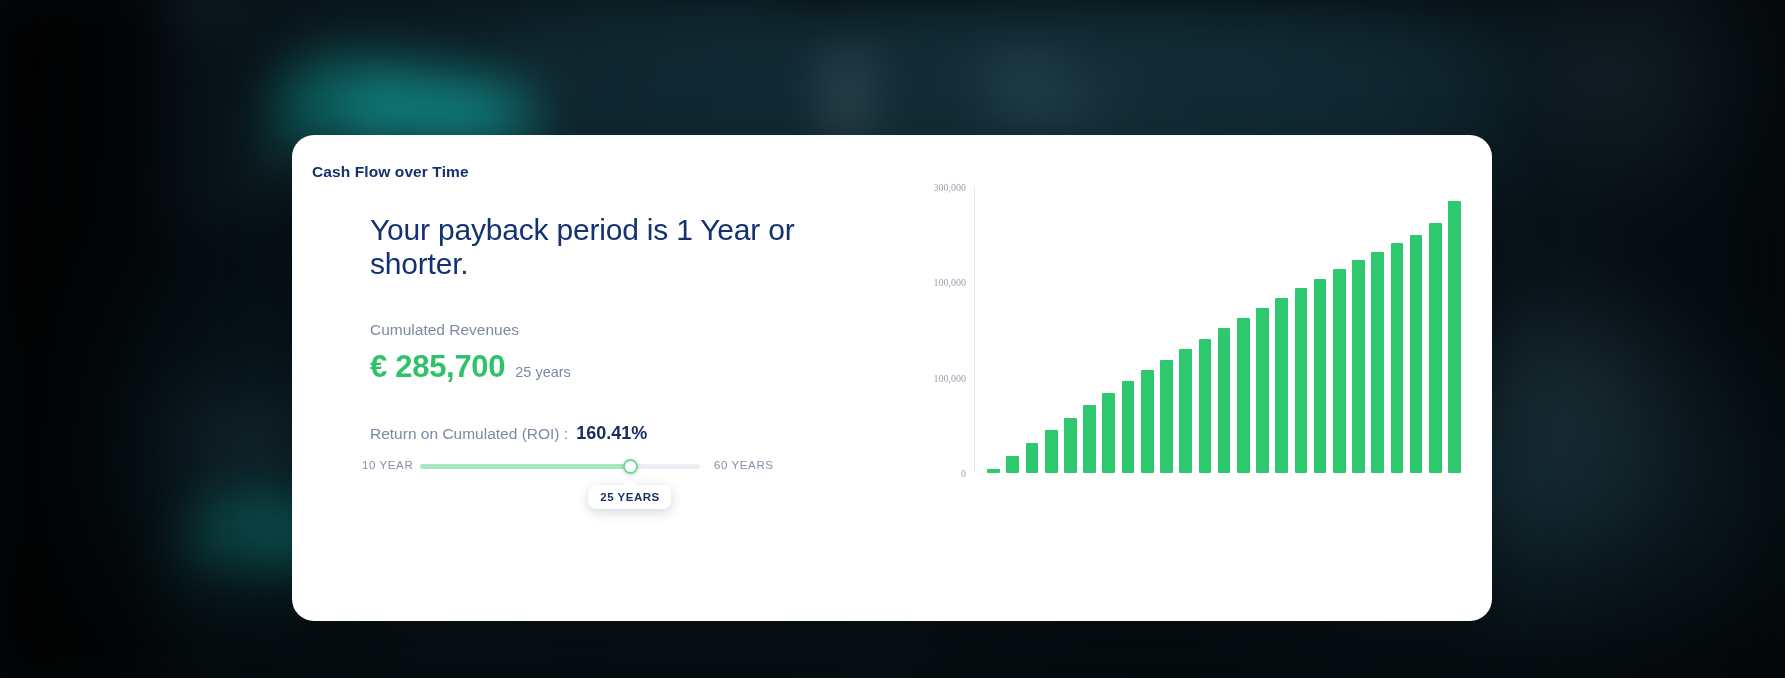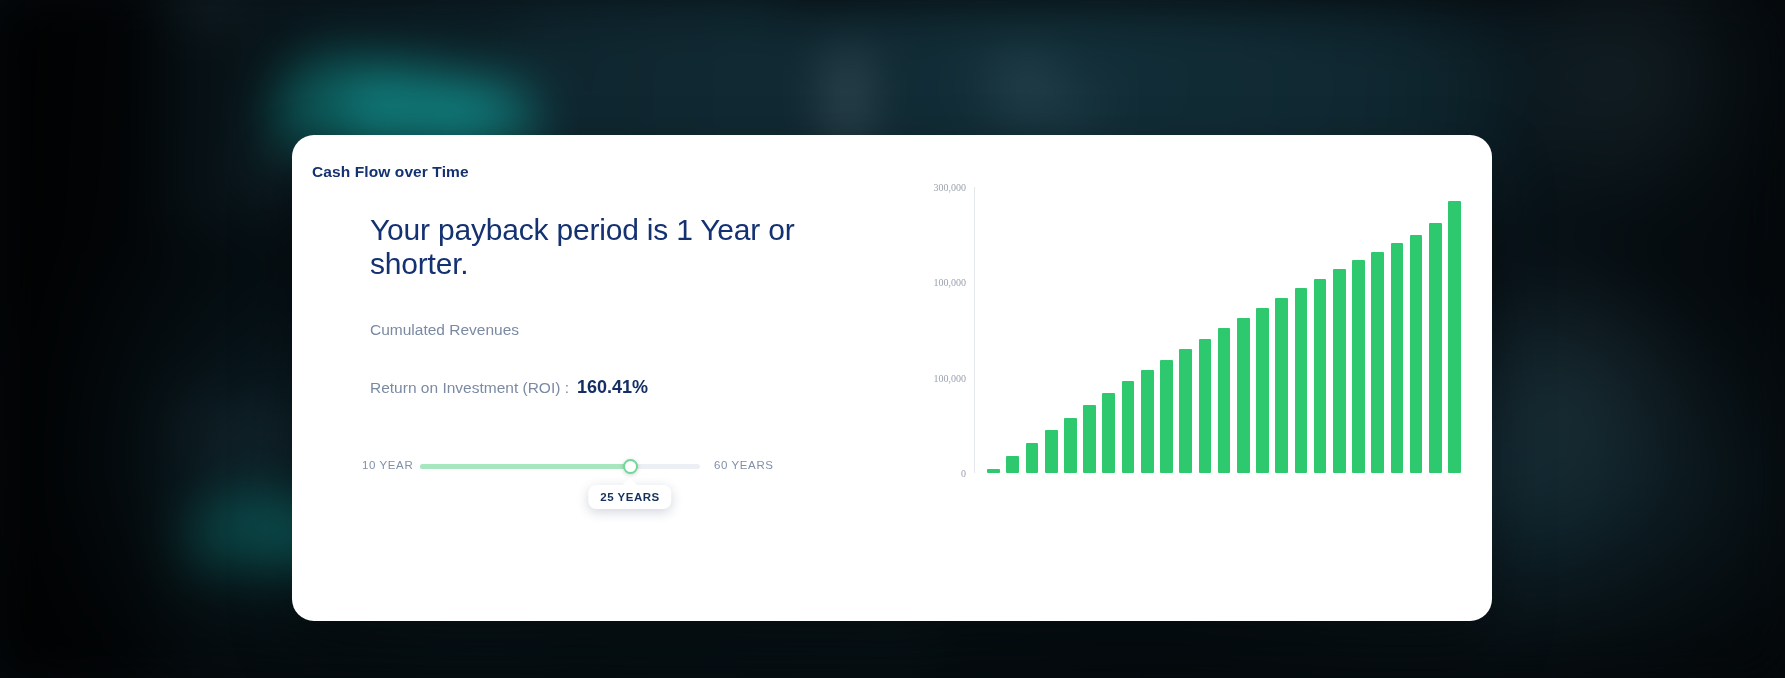--- a/index.html
+++ b/index.html
@@ -316,23 +316,27 @@
 
   <div class="card">
 
     <div class="card-title">Cash Flow over Time</div>
 
     <div class="left-col">
       <div class="headline">Your payback period is 1 Year or shorter.</div>
 
       <div class="sub-label">Cumulated Revenues</div>
 
+      <div class="amount-row">
+        <span class="amount">€ 285,700</span>
+        <span class="amount-unit">25 years</span>
+      </div>
 
       <div class="roi-row">
-        <span class="roi-label">Return on Investment (ROI) :</span>
+        <span class="roi-label">Return on Cumulated (ROI) :</span>
         <span class="roi-value">160.41%</span>
       </div>
     </div>
 
     <div class="slider-block">
       <span class="slider-min">10 YEAR</span>
       <span class="slider-max">60 YEARS</span>
 
       <div class="track">
         <div class="track-fill" style="width: 75%;"></div>

